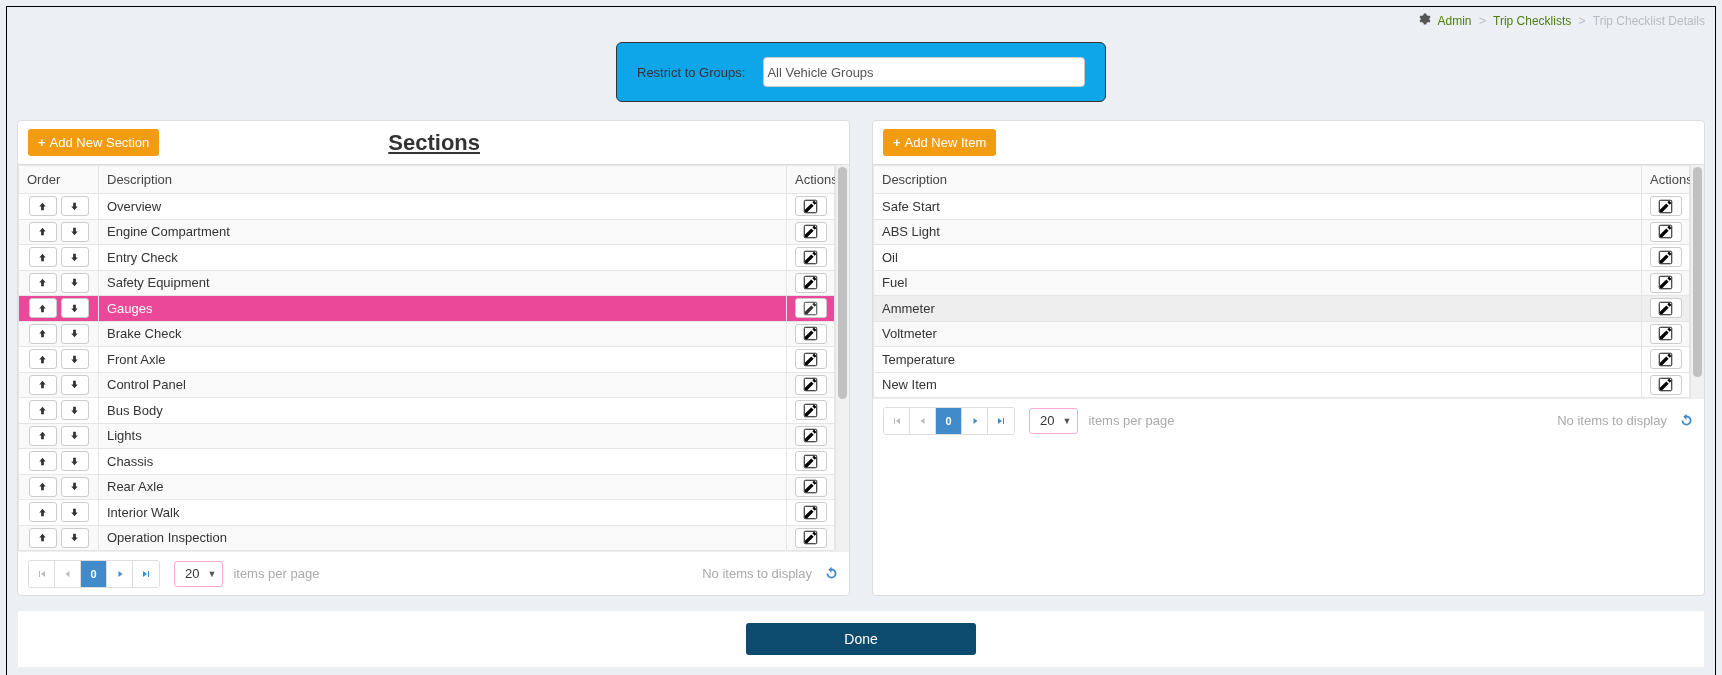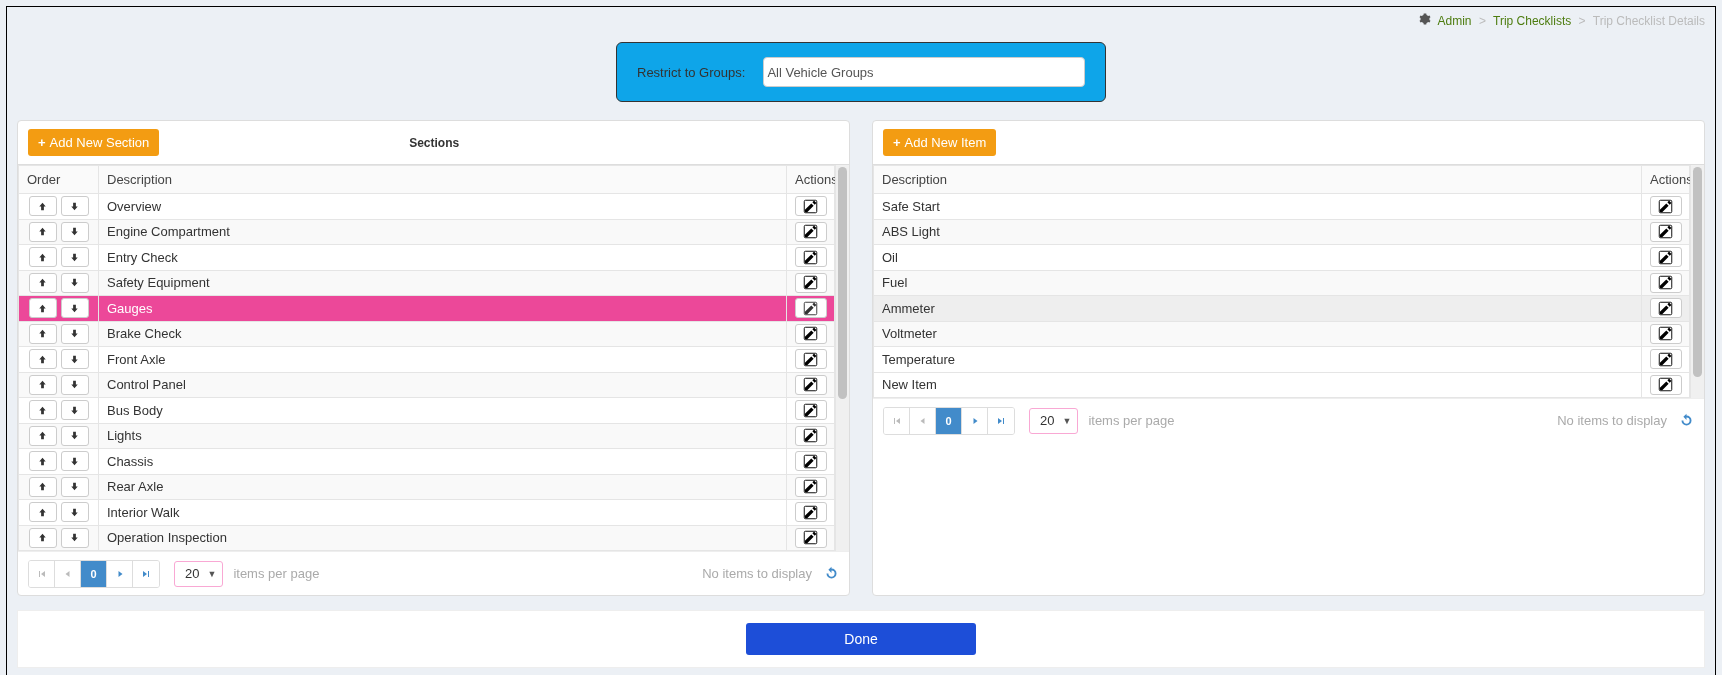--- a/index.html
+++ b/index.html
@@ -75,23 +75,24 @@
     font-size: 13px;
     cursor: pointer;
     display: flex;
     align-items: center;
     gap: 4px;
     font-weight: 500;
   }
   .panel-title {
     flex: 1;
     text-align: center;
-    font-size: 12px;
+    font-size: 22px;
     font-weight: 600;
     color: #333;
+    text-decoration: underline;
   }
   .grid-wrap { display:flex; }
   .grid-scroll { width: 14px; background: #f0f0f0; border-left:1px solid #e5e5e5; position:relative;}
   .grid-scroll .thumb { position:absolute; left:2px; right:2px; top:2px; height:60%; background:#c1c1c1; border-radius:6px;}
   .grid { flex:1; }
   table { width: 100%; border-collapse: collapse; table-layout: fixed;}
   th, td {
     border: 1px solid #e5e5e5;
     padding: 4px 8px;
     font-size: 13px;
@@ -163,21 +164,21 @@
   .pager-right { margin-left:auto; color:#aaa; }
   .refresh-icon { margin-left:12px; color:#428bca; cursor:pointer; font-size:15px;}
   .footer {
     margin: 14px 10px 10px 10px;
     background:#fff;
     border:1px solid #eee;
     padding: 12px;
     text-align:center;
   }
   .btn-done {
-    background:#1d4ed8;
+    background:#0c4a6e;
     color:#fff;
     border:none;
     border-radius:3px;
     width: 230px;
     height: 32px;
     font-size:14px;
     cursor:pointer;
   }
   svg { display:block; }
   .icon-sm { width:12px; height:12px; }

